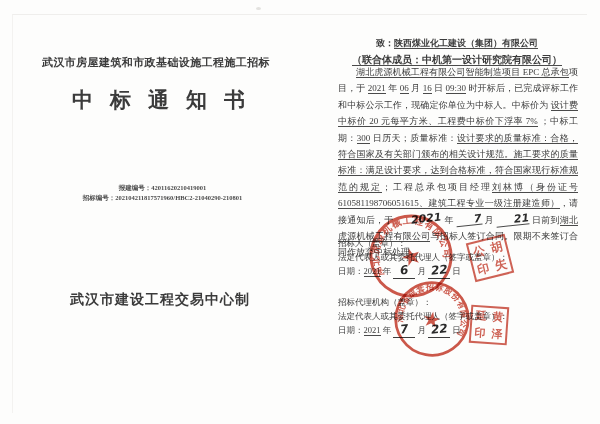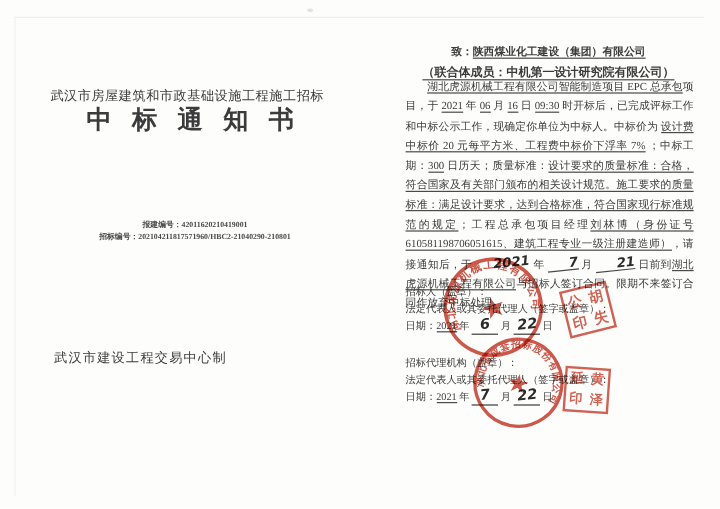--- a/index.html
+++ b/index.html
@@ -3,28 +3,28 @@
 <meta charset="utf-8">
 <style>
   html,body{margin:0;padding:0;background:#ffffff;}
   .page{position:relative;width:600px;height:424px;background:#fdfdfc;overflow:hidden;
         font-family:"Liberation Serif","DejaVu Serif",serif;color:#3b3b3b;}
   .page-edge{position:absolute;left:12px;top:14px;width:574px;height:398px;
              border-top:1px solid #efeeec;border-left:1px solid #f3f2f0;pointer-events:none;}
   .speck{position:absolute;left:256px;top:7px;width:5px;height:3px;background:#e3e2df;border-radius:50%;}
 
   
-  .left-header{position:absolute;left:42px;top:72px;width:232px;font-size:11px;font-weight:normal;
+  .left-header{position:absolute;left:42px;top:55px;width:232px;font-size:11px;font-weight:bold;
                letter-spacing:0.4px;white-space:nowrap;}
   .main-title{position:absolute;left:72px;top:86px;font-size:21px;font-weight:bold;
               letter-spacing:17px;white-space:nowrap;}
   .reg-block{position:absolute;left:50px;top:183px;width:225px;text-align:center;
              font-size:6.5px;line-height:9.5px;font-weight:600;color:#4a4a4a;}
-  .left-footer{position:absolute;left:45px;top:291px;width:230px;text-align:left;
-               font-size:11px;font-weight:normal;letter-spacing:1px;}
+  .left-footer{position:absolute;left:45px;top:291px;width:230px;text-align:center;
+               font-size:14px;font-weight:bold;letter-spacing:1px;}
 
   
   .to-line{position:absolute;left:338px;top:37px;font-size:9px;font-weight:600;padding-left:38px;}
   .member-line{position:absolute;left:352px;top:53px;font-size:10px;font-weight:600;}
   .body-para{position:absolute;left:338px;top:64px;width:240px;font-size:9px;line-height:16.4px;
              text-align:justify;text-indent:2em;}
   .u{border-bottom:1px solid #4a4a4a;}
   .hand{font-family:"DejaVu Sans",sans-serif;font-style:italic;font-weight:bold;
         display:inline-block;transform:rotate(-6deg);font-size:11px;color:#2b2b2b;line-height:1;}
   .sig-block{position:absolute;left:338px;font-size:8.5px;line-height:14px;}

